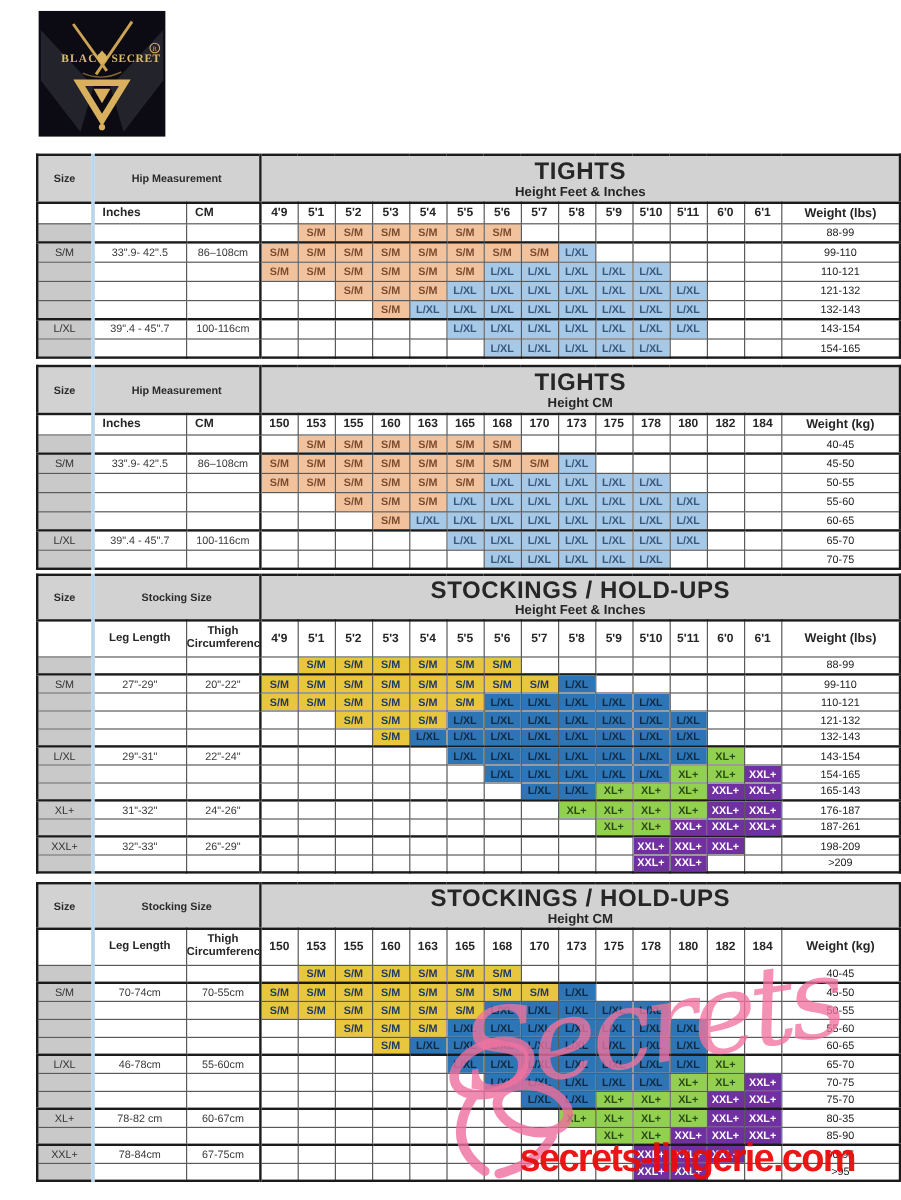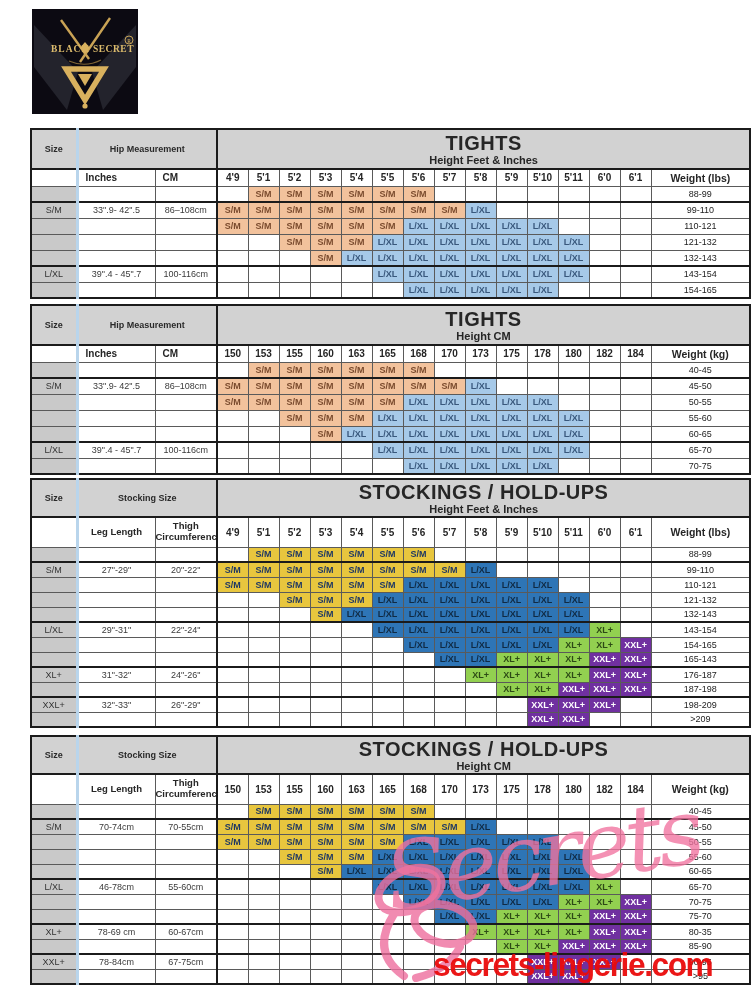--- a/index.html
+++ b/index.html
@@ -707,21 +707,21 @@
           <td class="hc"></td>
           <td class="hc"></td>
           <td class="hc"></td>
           <td class="hc"></td>
           <td class="hc"></td>
           <td class="hc" style="background:#92D050;color:#2d4a16;">XL+</td>
           <td class="hc" style="background:#92D050;color:#2d4a16;">XL+</td>
           <td class="hc" style="background:#7030A0;color:#FFFFFF;">XXL+</td>
           <td class="hc" style="background:#7030A0;color:#FFFFFF;">XXL+</td>
           <td class="hc" style="background:#7030A0;color:#FFFFFF;">XXL+</td>
-          <td class="w">187-198</td>
+          <td class="w">187-261</td>
         </tr>
         <tr class="dr sep">
           <td class="szc szl">XXL+</td>
           <td class="m">32"-33"</td>
           <td class="m">26"-29"</td>
           <td class="hc hfirst"></td>
           <td class="hc"></td>
           <td class="hc"></td>
           <td class="hc"></td>
           <td class="hc"></td>
@@ -965,21 +965,21 @@
           <td class="hc" style="background:#2E75B6;color:#102A43;">L/XL</td>
           <td class="hc" style="background:#92D050;color:#2d4a16;">XL+</td>
           <td class="hc" style="background:#92D050;color:#2d4a16;">XL+</td>
           <td class="hc" style="background:#92D050;color:#2d4a16;">XL+</td>
           <td class="hc" style="background:#7030A0;color:#FFFFFF;">XXL+</td>
           <td class="hc" style="background:#7030A0;color:#FFFFFF;">XXL+</td>
           <td class="w">75-70</td>
         </tr>
         <tr class="dr sep">
           <td class="szc szl">XL+</td>
-          <td class="m">78-69 cm</td>
+          <td class="m">78-82 cm</td>
           <td class="m">60-67cm</td>
           <td class="hc hfirst"></td>
           <td class="hc"></td>
           <td class="hc"></td>
           <td class="hc"></td>
           <td class="hc"></td>
           <td class="hc"></td>
           <td class="hc"></td>
           <td class="hc"></td>
           <td class="hc" style="background:#92D050;color:#2d4a16;">XL+</td>

